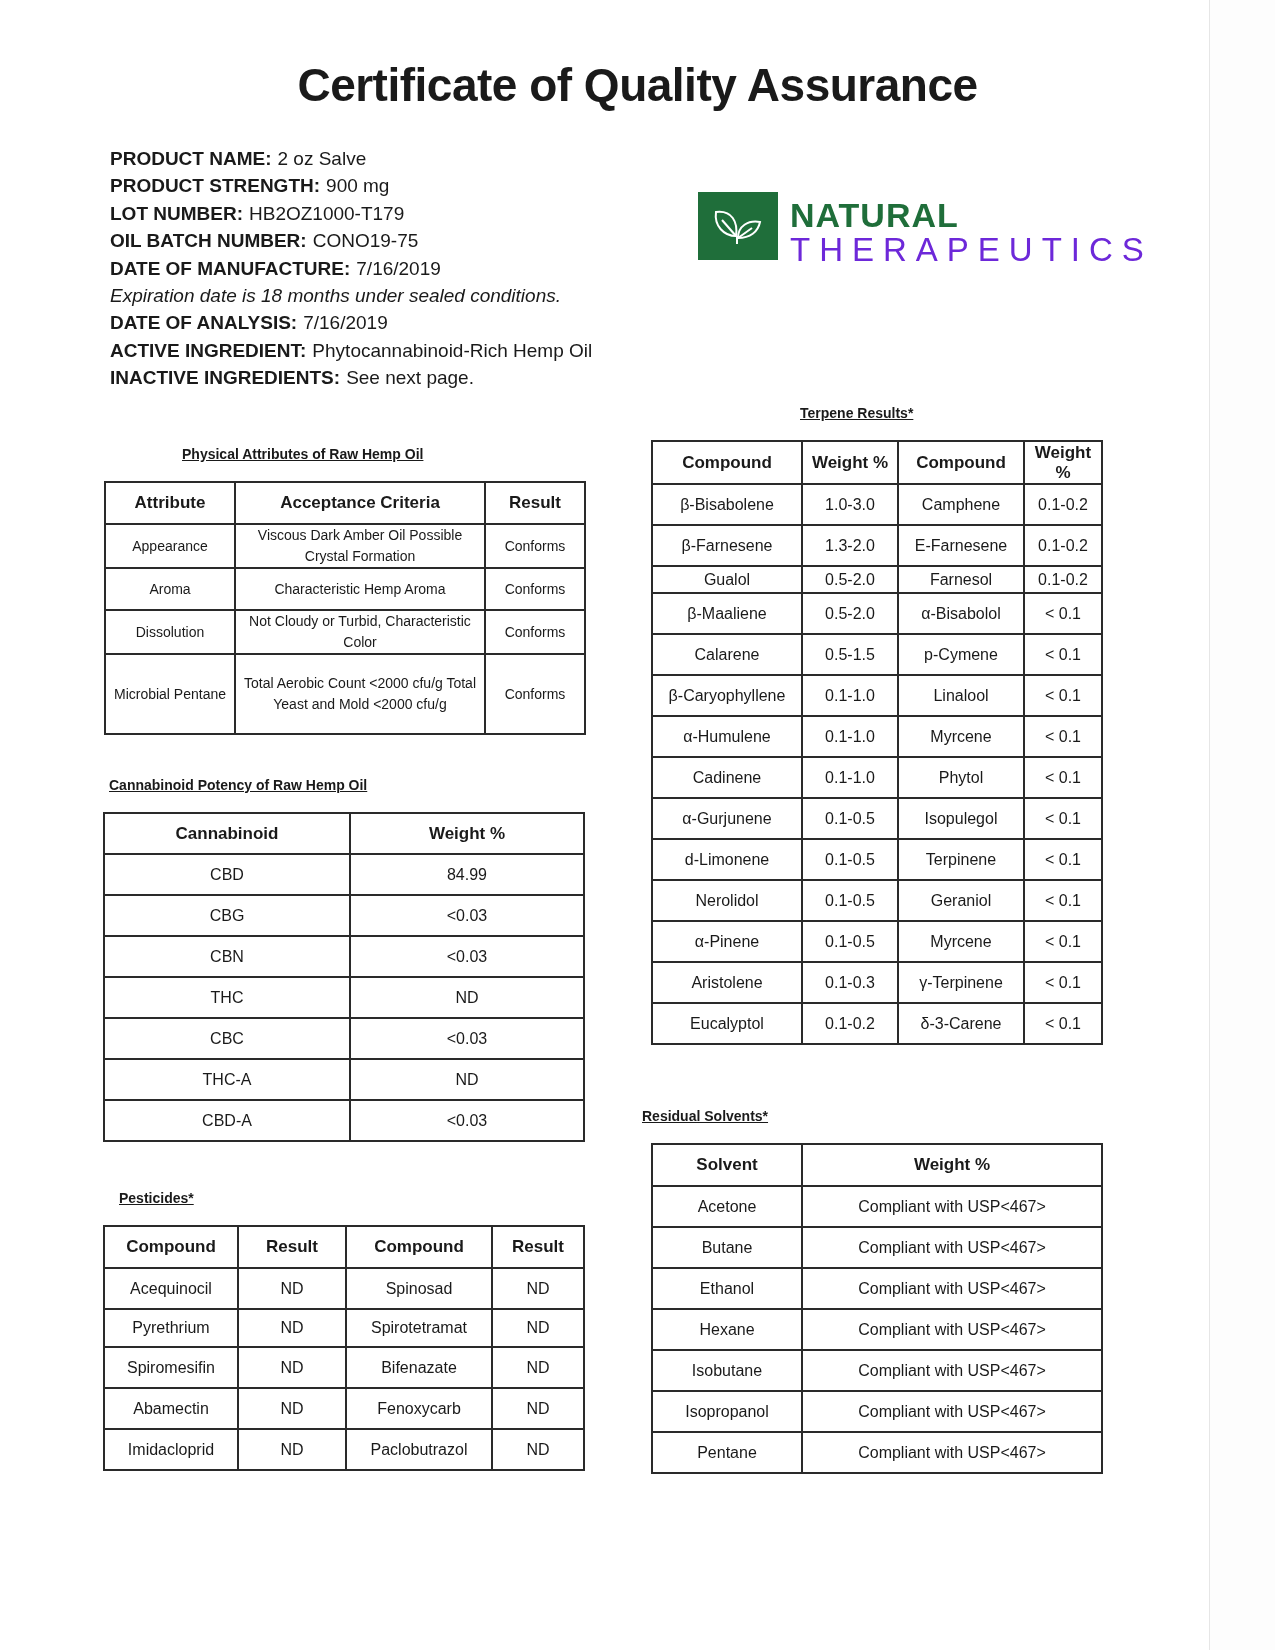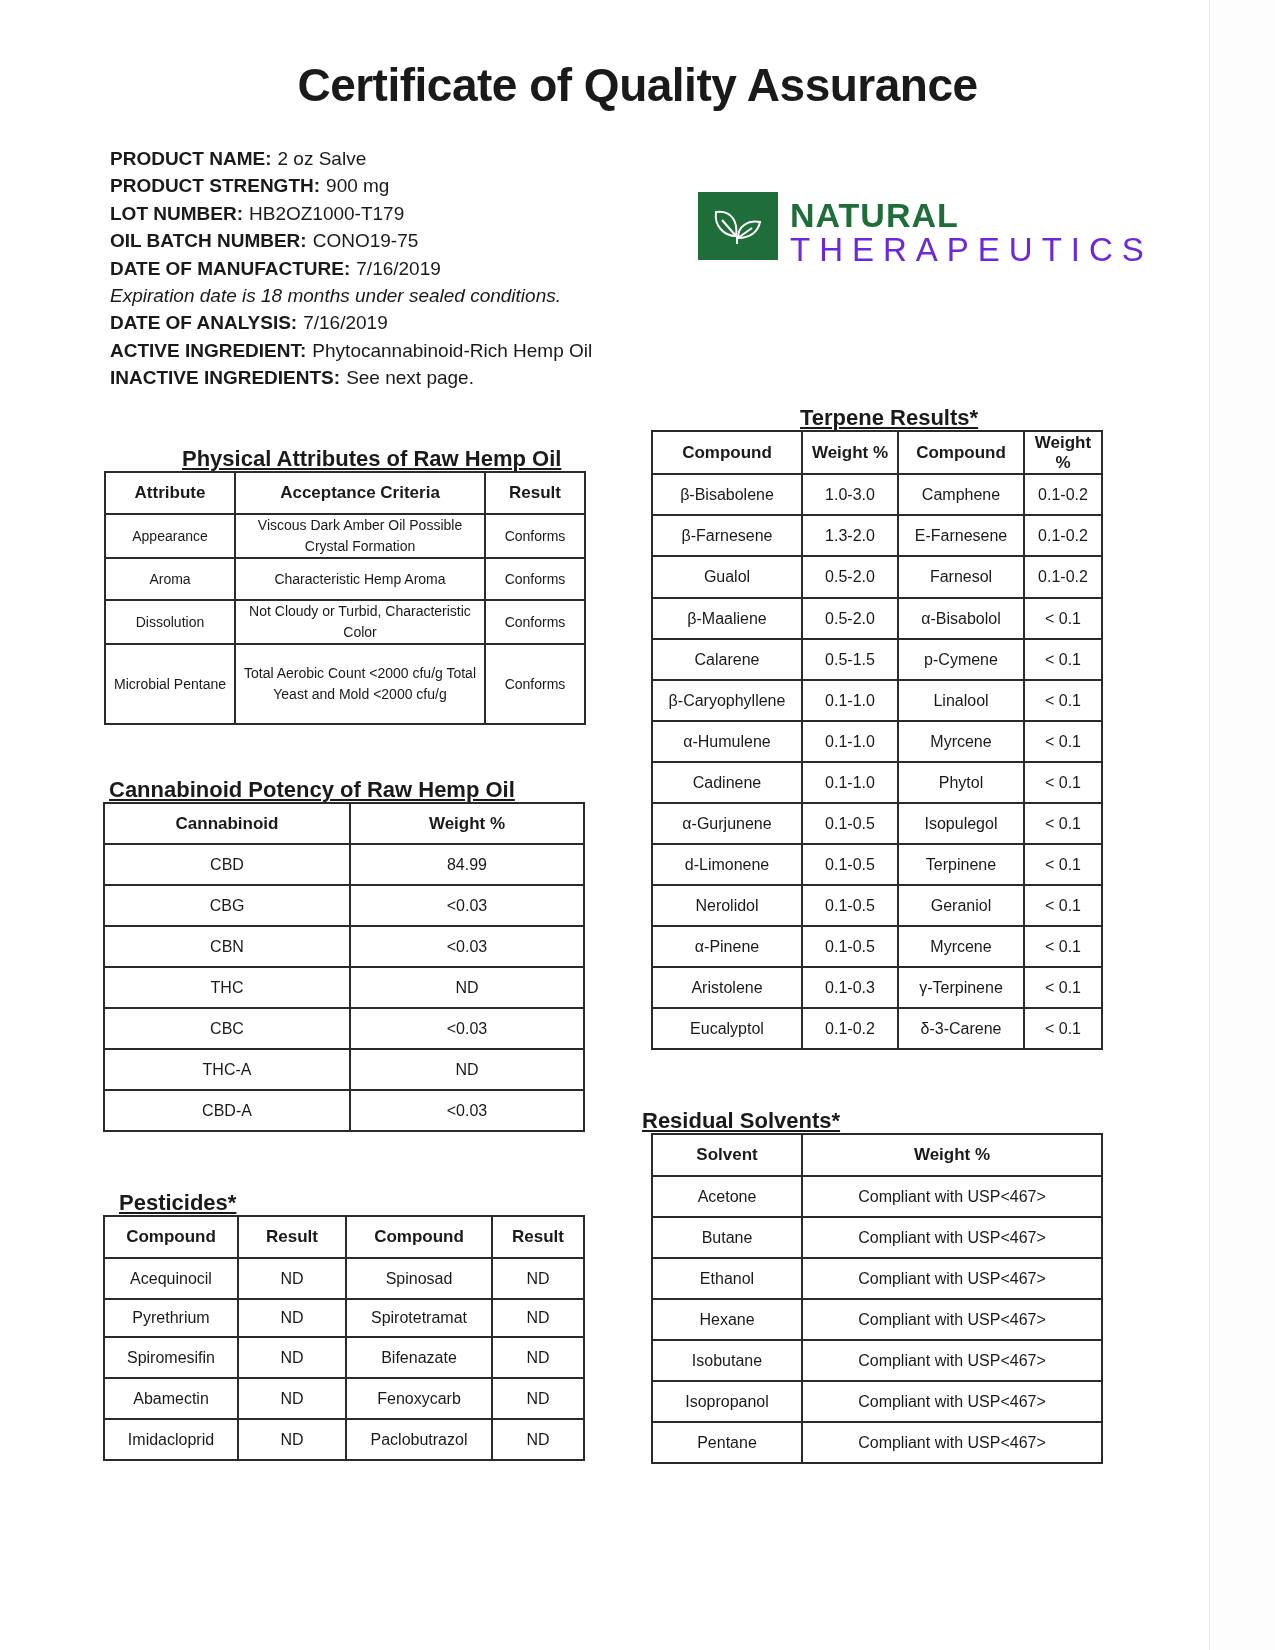--- a/index.html
+++ b/index.html
@@ -11,22 +11,22 @@
            font-size:46px; font-weight:bold; letter-spacing:-0.5px; }
   .info { position:absolute; top:145px; left:110px; font-size:19px; line-height:27.4px; }
   .info .row b { font-weight:bold; }
   .info .row .val { margin-left:6px; }
   .info .note { font-style:italic; }
   .logo { position:absolute; top:192px; left:698px; display:flex; align-items:flex-start; }
   .logo-box { width:80px; height:68px; background:#1f6e3a; display:flex; align-items:center; justify-content:center; }
   .logo-text { margin-left:12px; }
   .logo-name { font-size:34px; font-weight:bold; color:#1f6e3a; line-height:46px; letter-spacing:1px; }
   .logo-sub { font-size:33px; color:#6d28d9; letter-spacing:9px; line-height:28px; margin-top:-2px; }
-  .sec-title { position:absolute; font-size:22px; font-weight:bold; text-decoration:underline; white-space:nowrap; }
-  table { position:absolute; border-collapse:collapse; }
+  .sec-title { position:absolute; font-size:14px; font-weight:bold; text-decoration:underline; white-space:nowrap; }
+  table { position:absolute; border-collapse:collapse;margin-top:10px; }
   td, th { border:2px solid #2a2a2a; text-align:center; vertical-align:middle; padding:0 4px; }
   th { font-weight:bold; font-size:17px; }
   td { font-size:16px; }
   .phys td { font-size:14px; line-height:21px; }
   .phys th { font-size:17px; }
 </style>
 </head>
 <body>
 
 <div class="right-edge"></div>
@@ -186,21 +186,21 @@
         <td>1.0-3.0</td>
         <td>Camphene</td>
         <td>0.1-0.2</td>
       </tr>
   <tr style="height:41px">
         <td>β-Farnesene</td>
         <td>1.3-2.0</td>
         <td>E-Farnesene</td>
         <td>0.1-0.2</td>
       </tr>
-  <tr style="height:42px">
+  <tr style="height:27px">
         <td>Gualol</td>
         <td>0.5-2.0</td>
         <td>Farnesol</td>
         <td>0.1-0.2</td>
       </tr>
   <tr style="height:41px">
         <td>β-Maaliene</td>
         <td>0.5-2.0</td>
         <td>α-Bisabolol</td>
         <td>&lt; 0.1</td>

